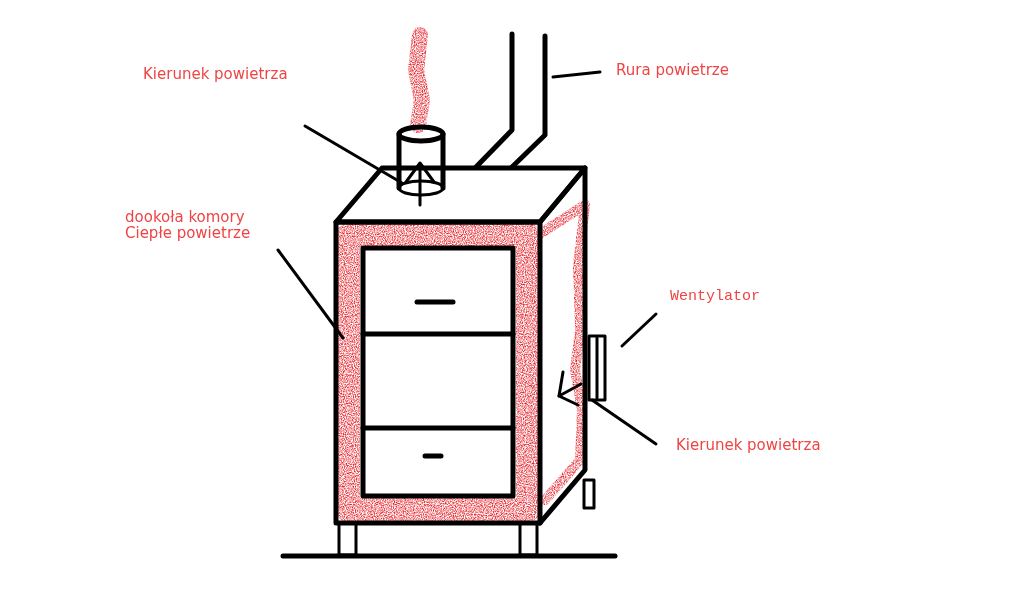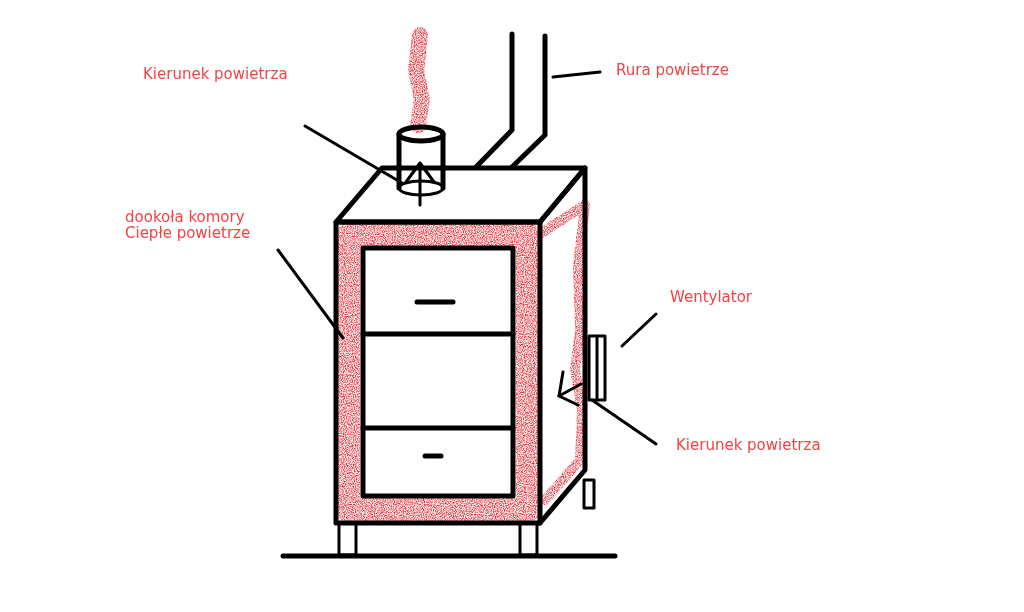--- a/index.html
+++ b/index.html
@@ -79,14 +79,14 @@
   <g>
     <path class="stroke thin" d="M563 372 L559 396 L581 384"></path>
     <line class="stroke thin" x1="559" y1="396" x2="578" y2="405"></line>
   </g>
 </svg>
 
 <div class="label" style="left:143px; top:62px;">Kierunek powietrza</div>
 <div class="label" style="left:616px; top:58px;">Rura powietrze</div>
 <div class="label" style="left:125px; top:180px;margin-top:41px;">Ciepłe powietrze</div>
 <div class="label" style="left:125px; top:205px;">dookoła komory</div>
-<div class="label" style="left:670px; top:285px;">Wentylator</div>
+<div class="label" style="left:670px; top:285px;font-family:Liberation Mono, monospace;">Wentylator</div>
 <div class="label" style="left:676px; top:433px;">Kierunek powietrza</div>
 
 </body></html>

